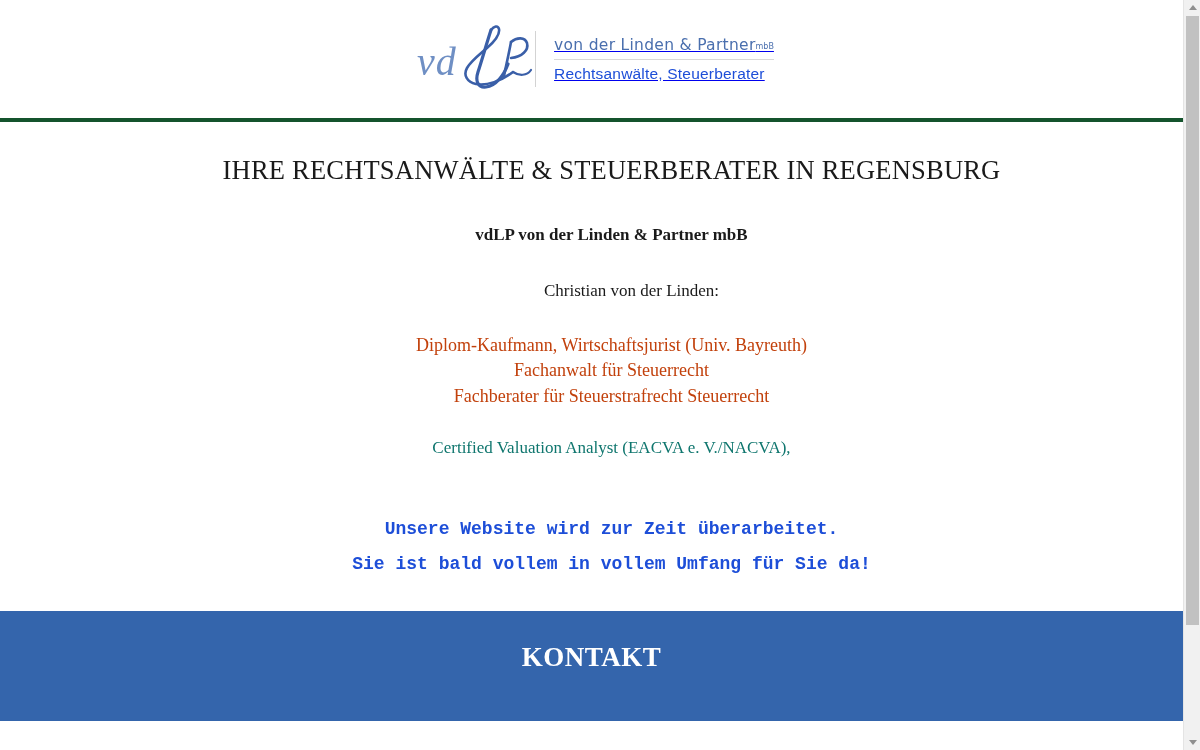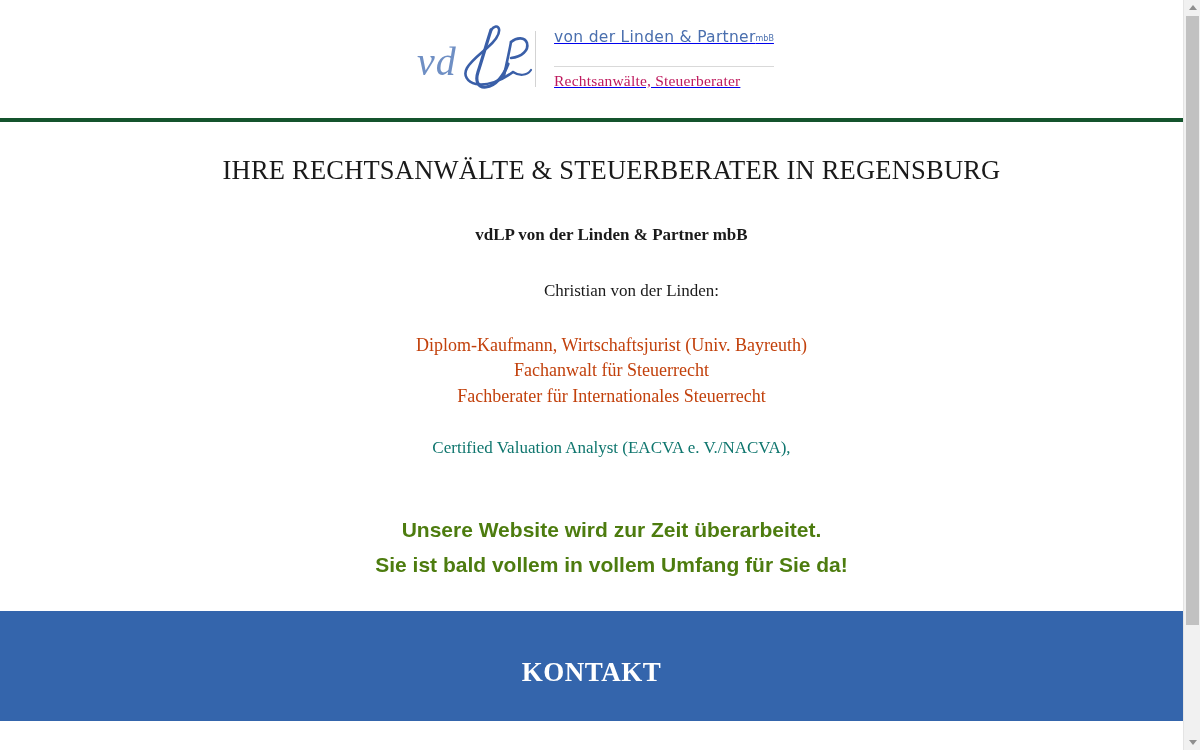--- a/index.html
+++ b/index.html
@@ -75,32 +75,32 @@
     display: flex;
     flex-direction: column;
     justify-content: center;
   }
   .logo-line1 {
     font-family: "DejaVu Sans", "Liberation Sans", sans-serif;
     font-size: 15.5px;
     color: #4a6fae;
     letter-spacing: 0.3px;
     white-space: nowrap;
-    padding-bottom: 20px;
+    padding-bottom: 5px;
     border-bottom: 1px solid #d9d9d9;
   }
   .logo-line1 .mbb {
     font-size: 8px;
     letter-spacing: 0;
     vertical-align: 1px;
   }
   .logo-line2 {
-    font-family: Liberation Serif, serif;
+    font-family: Liberation Sans, sans-serif;
     font-size: 15.5px;
-    color: #be185d;
+    color: #1d4ed8;
     letter-spacing: 0.2px;
     white-space: nowrap;
     padding-top: 5px;
   }
 
   
   .content {
     background: #ffffff;
     padding-top: 33px;
     text-align: center;
@@ -144,42 +144,42 @@
   .cert-line {
     font-family: "Liberation Serif", "DejaVu Serif", serif;
     font-size: 17px;
     color: #0f766e;
     line-height: 25.6px;
   }
   .notice {
     margin: 52px 0 0 0;
   }
   .notice-line {
-    font-family: Liberation Sans, sans-serif;
-    font-size: 21px;
+    font-family: Liberation Mono, monospace;
+    font-size: 18px;
     font-weight: bold;
-    color: #4d7c0f;
+    color: #1d4ed8;
     line-height: 35px;
   }
 
   
   .contact {
     margin-top: 29px;
     background: #3465ac;
     height: 110px;
     text-align: center;
     box-sizing: border-box;
     padding-top: 30px;
   }
   .contact-title {
     font-family: "Liberation Serif", "DejaVu Serif", serif;
     font-size: 27px;
     font-weight: bold;
     color: #ffffff;
-    margin: 16px;
+    margin: 1px;
     letter-spacing: 0.5px;
   }
 
   
   .scrollbar {
     position: absolute;
     top: 0;
     right: 0;
     width: 17px;
     height: 750px;
@@ -259,21 +259,21 @@
 
     <h1 class="page-title">IHRE RECHTSANWÄLTE &amp; STEUERBERATER IN REGENSBURG</h1>
 
     <p class="firm-name">vdLP von der Linden &amp; Partner mbB</p>
 
     <p class="person-name">Christian von der Linden:</p>
 
     <div class="qual-block">
       <div class="qual-line">Diplom-Kaufmann, Wirtschaftsjurist (Univ. Bayreuth)</div>
       <div class="qual-line">Fachanwalt für Steuerrecht</div>
-      <div class="qual-line">Fachberater für Internationales Steuerrecht</div>
+      <div class="qual-line">Fachberater für Steuerstrafrecht Steuerrecht</div>
     </div>
 
     <div class="cert-block">
       <div class="cert-line">Certified Valuation Analyst (EACVA e. V./NACVA),</div>
     </div>
 
     <div class="notice">
       <div class="notice-line">Unsere Website wird zur Zeit überarbeitet.</div>
       <div class="notice-line">Sie ist bald vollem in vollem Umfang für Sie da!</div>
     </div>

